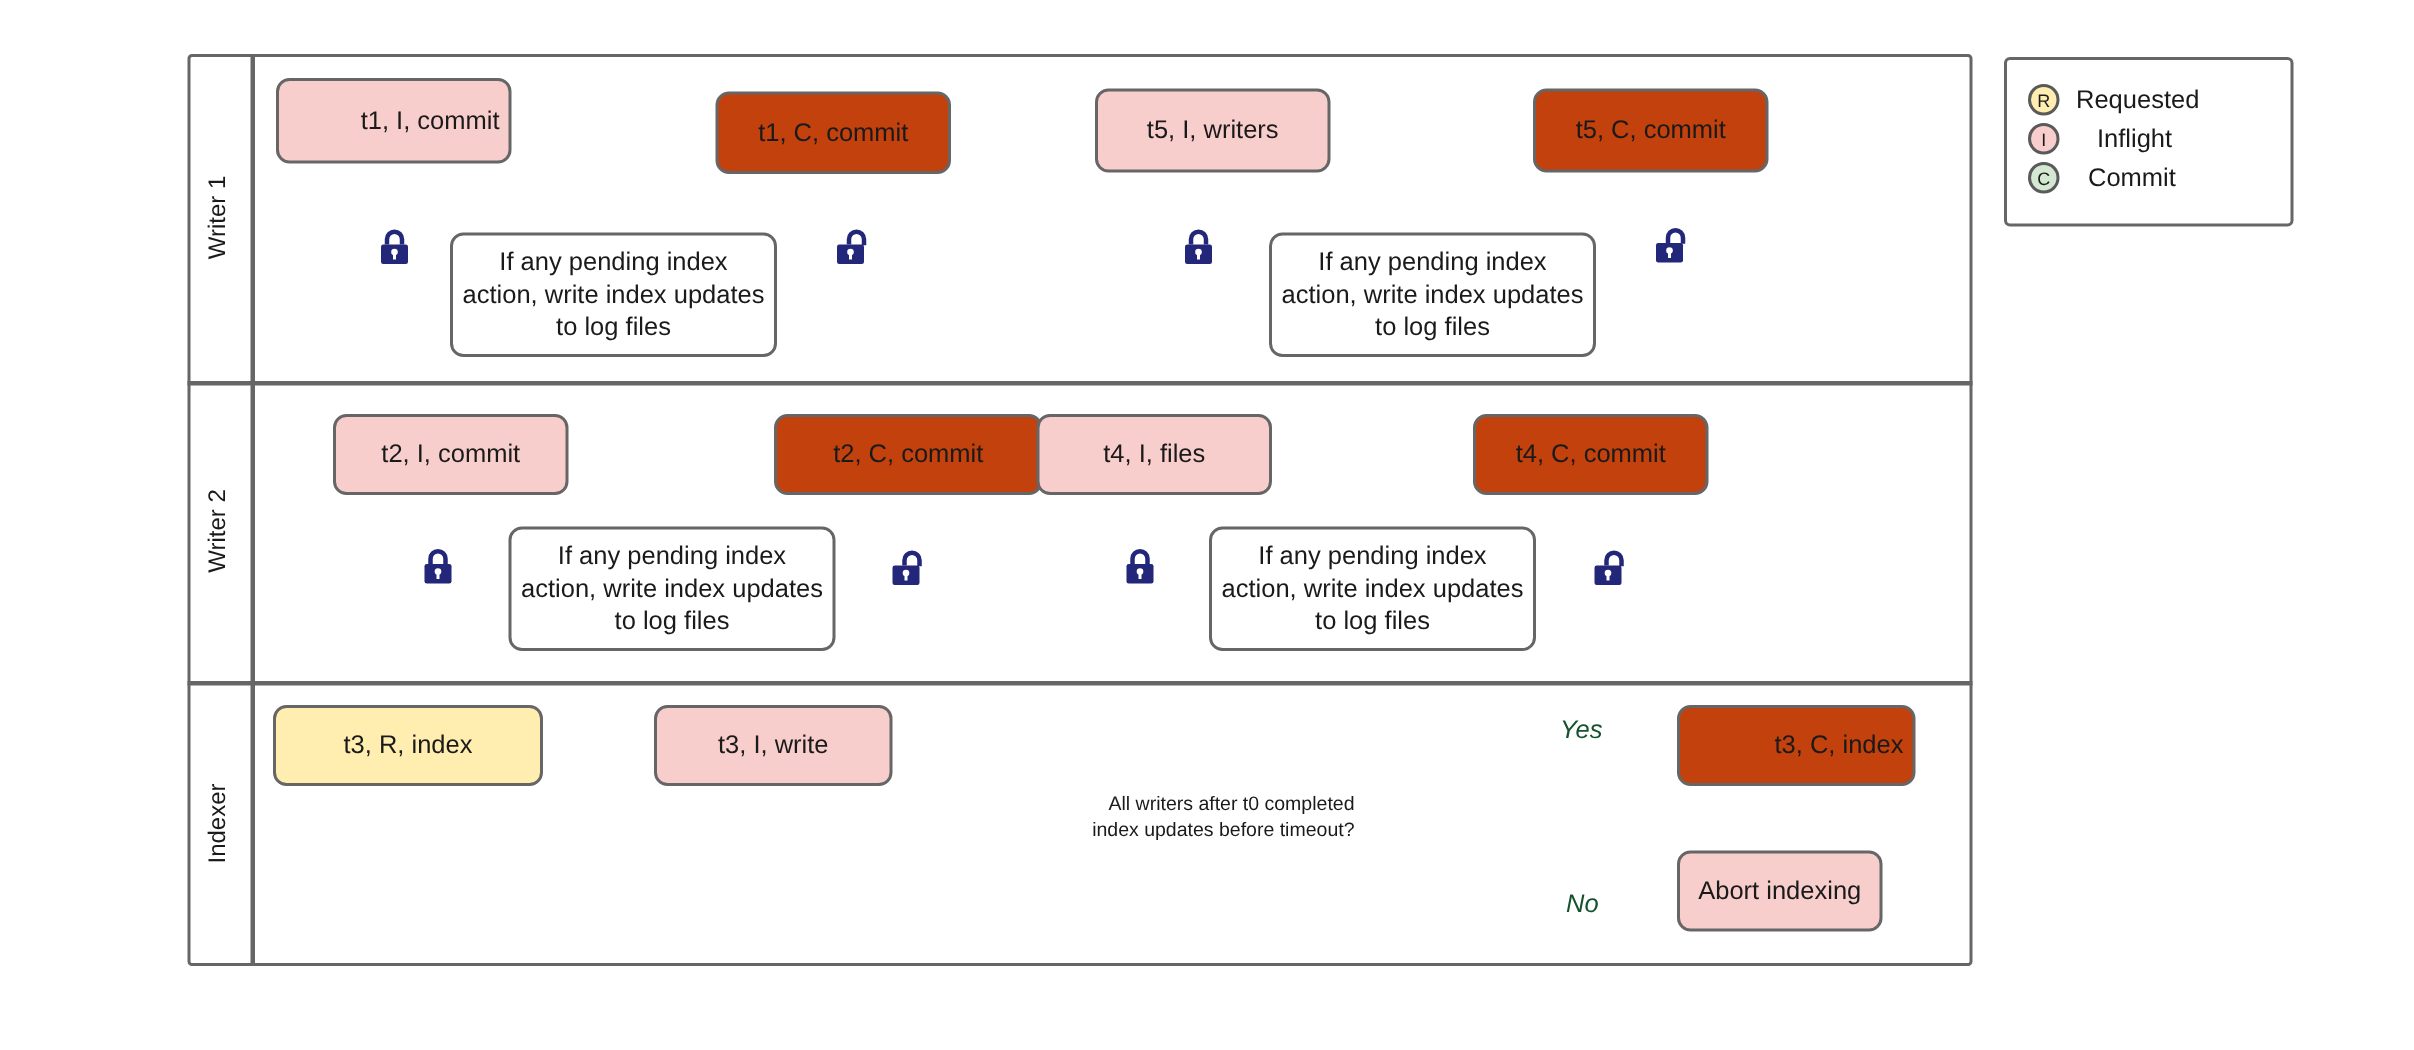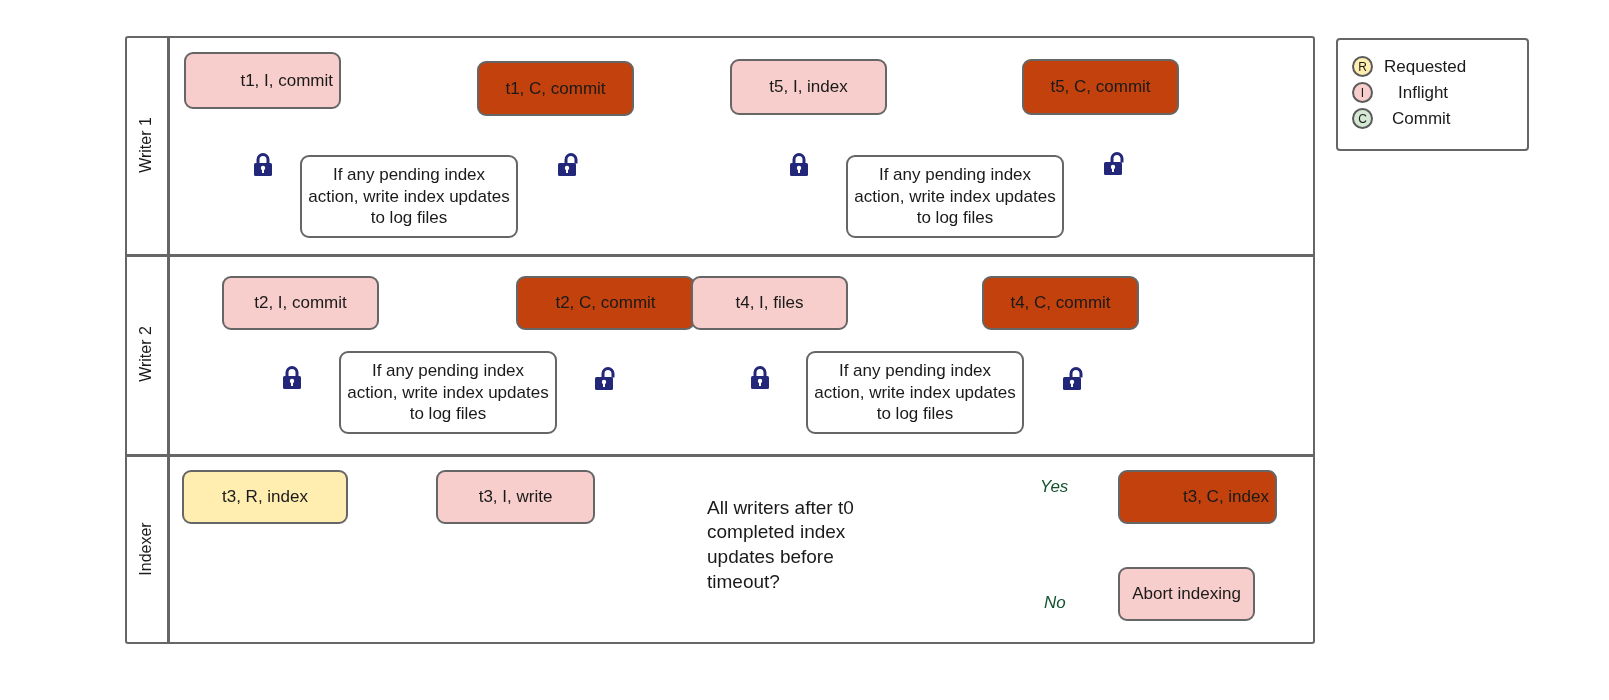--- a/index.html
+++ b/index.html
@@ -86,22 +86,22 @@
     position: absolute;
   }
   .diamond-label {
     position: absolute;
     left: 0; top: 0;
     width: 100%;
     height: 100%;
     display: flex;
     align-items: center;
     justify-content: center;
-    text-align: left;
-    font-size: 19px;
+    text-align: right;
+    font-size: 13px;
     color: #1a1a1a;
     line-height: 1.3;
     pointer-events: none;
   }
 
   
   .edge-label {
     position: absolute;
     font-size: 17px;
     color: #14532d;
@@ -207,21 +207,21 @@
     <span class="txt">t1, I, commit</span>
   </div>
   <div class="node green" style="left:477px; top:61px; width:157px; height:55px;">
     <span class="txt">t1, C, commit</span>
   </div>
   <div class="node white" style="left:300px; top:155px; width:218px; height:83px;">
     <span class="txt">If any pending index action, write index updates to log files</span>
   </div>
 
   <div class="node pink" style="left:730px; top:59px; width:157px; height:56px;">
-    <span class="txt">t5, I, index</span>
+    <span class="txt">t5, I, writers</span>
   </div>
   <div class="node green" style="left:1022px; top:59px; width:157px; height:56px;">
     <span class="txt">t5, C, commit</span>
   </div>
   <div class="node white" style="left:846px; top:155px; width:218px; height:83px;">
     <span class="txt">If any pending index action, write index updates to log files</span>
   </div>
 
   <div class="node pink" style="left:222px; top:276px; width:157px; height:54px;text-align:right;">
     <span class="txt">t2, I, commit</span>
@@ -236,21 +236,21 @@
   <div class="node pink" style="left:691px; top:276px; width:157px; height:54px;">
     <span class="txt">t4, I, files</span>
   </div>
   <div class="node green" style="left:982px; top:276px; width:157px; height:54px;">
     <span class="txt">t4, C, commit</span>
   </div>
   <div class="node white" style="left:806px; top:351px; width:218px; height:83px;">
     <span class="txt">If any pending index action, write index updates to log files</span>
   </div>
 
-  <div class="node yellow" style="left:182px; top:470px; width:166px; height:54px;">
+  <div class="node yellow" style="left:182px; top:470px; width:180px; height:54px;">
     <span class="txt">t3, R, index</span>
   </div>
   <div class="node pink" style="left:436px; top:470px; width:159px; height:54px;">
     <span class="txt">t3, I, write</span>
   </div>
 
   <div class="diamond-wrap" style="left:666px; top:458px; width:278px; height:174px;">
     <div class="diamond-label">
       <span style="display:block; width:196px;">All writers after t0 completed index updates before timeout?</span>
     </div>

